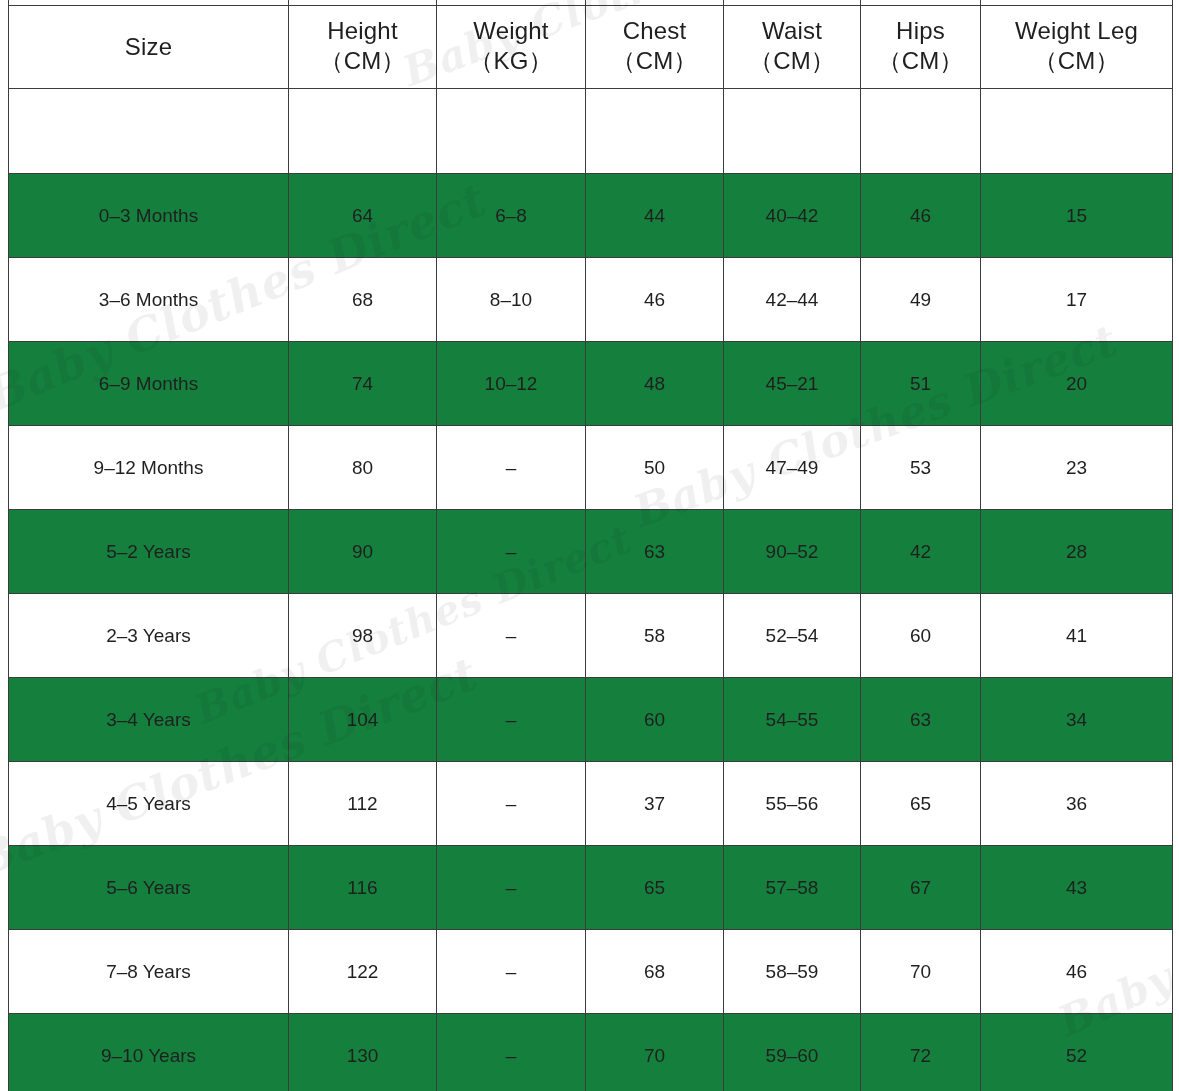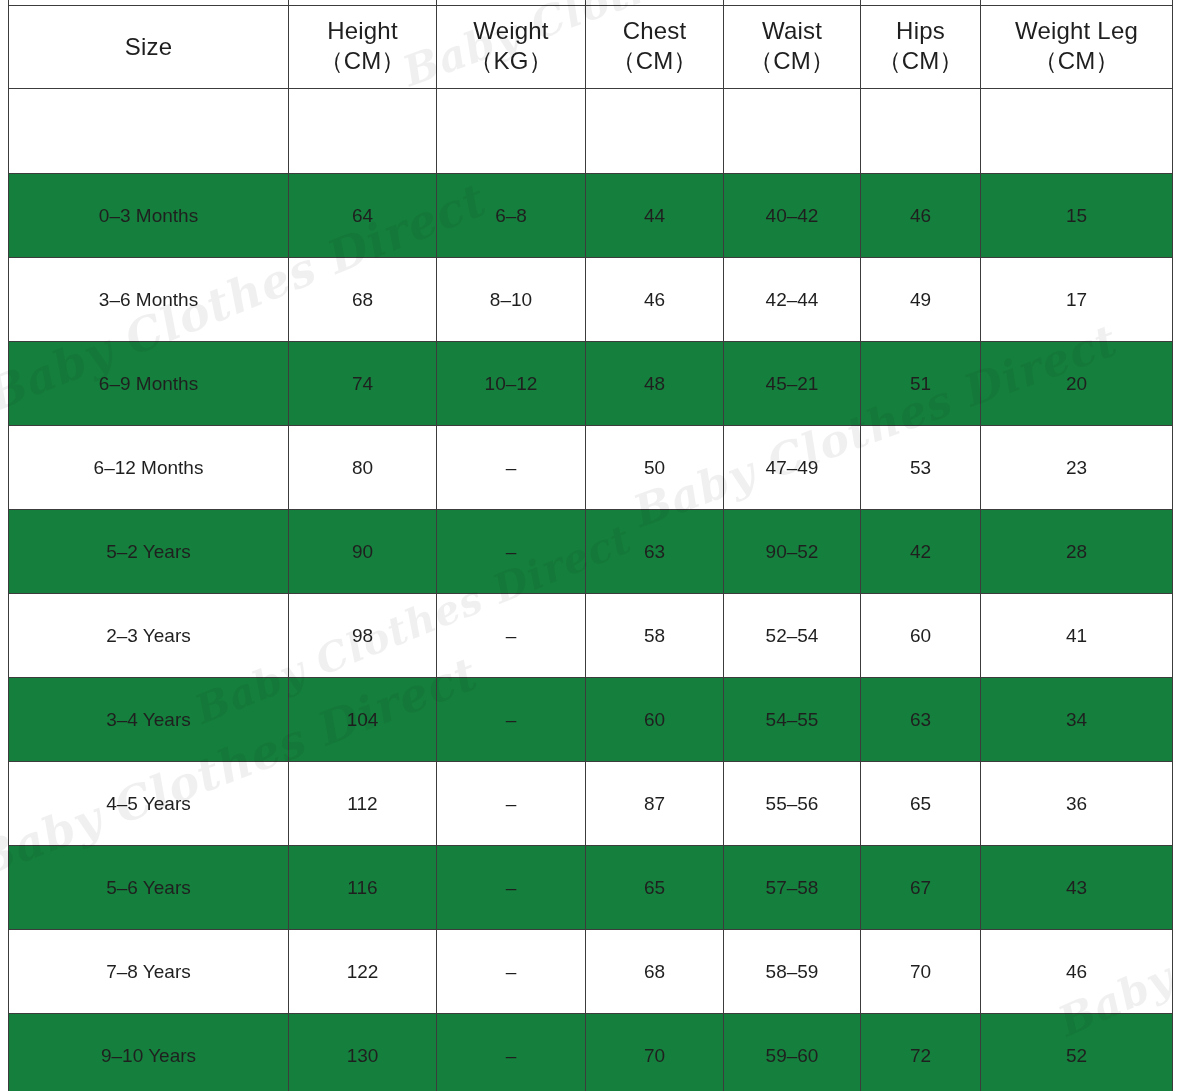--- a/index.html
+++ b/index.html
@@ -197,21 +197,21 @@
           <td class="size-cell">6–9 Months</td>
           <td>74</td>
           <td>10–12</td>
           <td>48</td>
           <td>45–21</td>
           <td>51</td>
           <td>20</td>
         </tr>
 
         <tr class="data-row plain">
-          <td class="size-cell">6–12 Months</td>
+          <td class="size-cell">9–12 Months</td>
           <td>80</td>
           <td class="dash-cell">–</td>
           <td>50</td>
           <td>47–49</td>
           <td>53</td>
           <td>23</td>
         </tr>
 
         <tr class="data-row shaded">
           <td class="size-cell">5–2 Years</td>
@@ -240,21 +240,21 @@
           <td>60</td>
           <td>54–55</td>
           <td>63</td>
           <td>34</td>
         </tr>
 
         <tr class="data-row plain">
           <td class="size-cell">4–5 Years</td>
           <td>112</td>
           <td class="dash-cell">–</td>
-          <td>87</td>
+          <td>37</td>
           <td>55–56</td>
           <td>65</td>
           <td>36</td>
         </tr>
 
         <tr class="data-row shaded">
           <td class="size-cell">5–6 Years</td>
           <td>116</td>
           <td class="dash-cell">–</td>
           <td>65</td>

